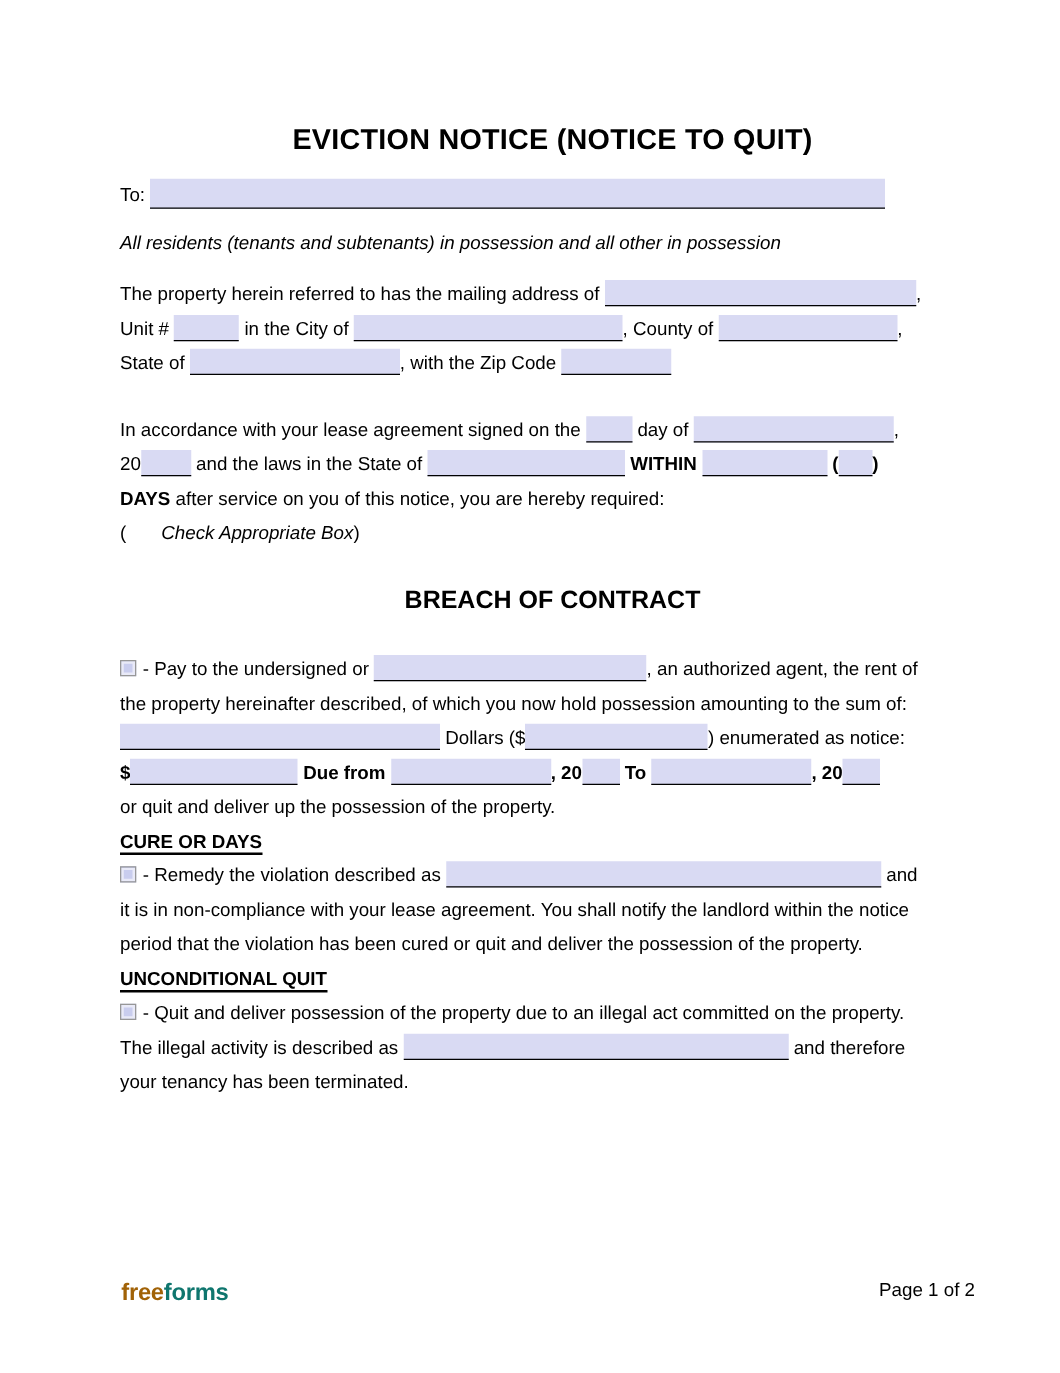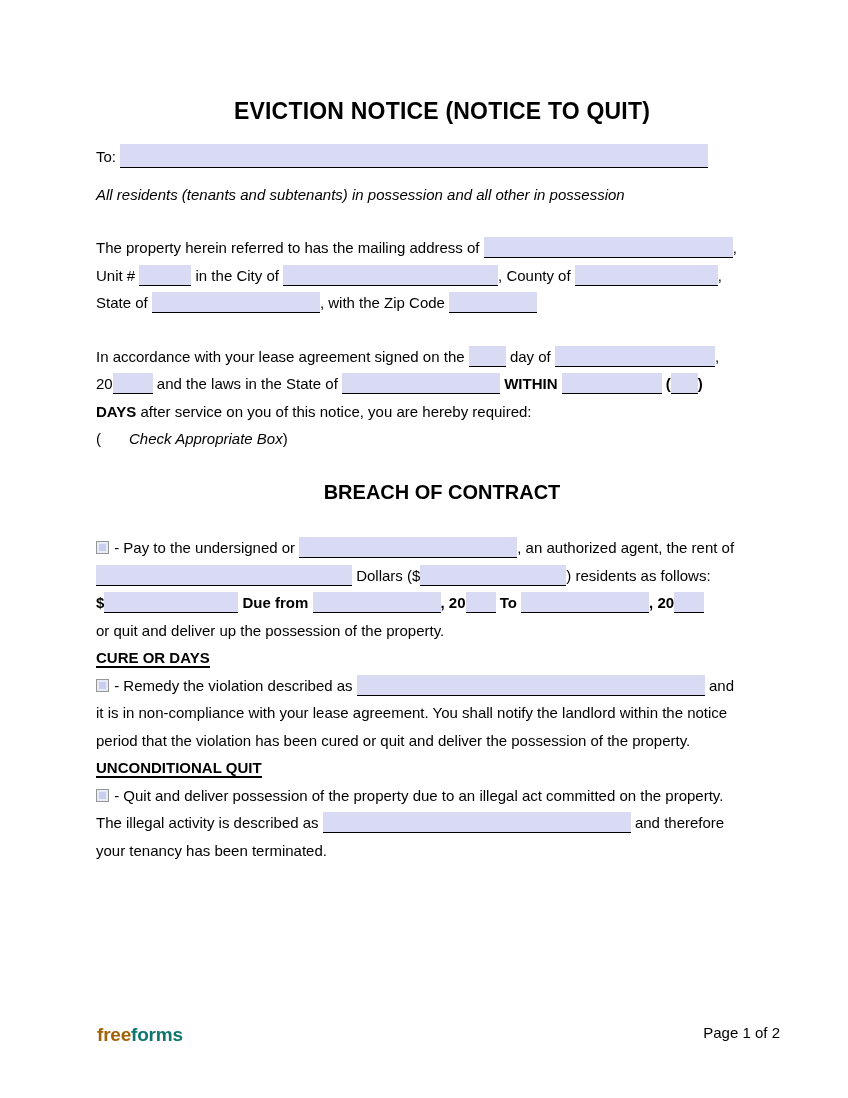--- a/index.html
+++ b/index.html
@@ -9,21 +9,21 @@
     background: #ffffff; color: #000;
     font-family: "Liberation Sans", sans-serif;
   }
   .content { padding: 96px 60px 0 96px; font-size: 15px; line-height: 27.5px; }
   h1.title { margin: 0; font-size: 23px; line-height: 30px; text-align: center; font-weight: bold; letter-spacing: 0.2px; }
   .line { white-space: nowrap; }
   .to-line { margin-top: 17px; }
   .to-line .blank { height: 24px; vertical-align: -6px; }
   .note { margin-top: 10px; font-style: italic; }
   .para { }
-  .p1 { margin-top: 26px; }
+  .p1 { margin-top: 14px; }
   .p2 { margin-top: 26px; }
   h2.breach { margin: 26px 0 28px 0; font-size: 20px; line-height: 27.5px; text-align: center; font-weight: bold; }
   .section-heading .heading-text { font-weight: bold; border-bottom: 2px solid #000; padding-bottom: 0px; }
   .blank {
     display: inline-block;
     background: #d9daf3;
     border-bottom: 1.5px solid #000;
     height: 21px;
     vertical-align: -5px;
     box-sizing: border-box;
@@ -69,21 +69,22 @@
         <div class="line"><span class="t">20</span><span class="blank" style="width: 40px;"></span><span class="t"> and the laws in the State of </span><span class="blank" style="width: 158px;"></span><span class="t"> </span><span class="b">WITHIN</span><span class="t"> </span><span class="blank" style="width: 100px;"></span><span class="b"> (</span><span class="blank" style="width: 27px;"></span><span class="b">)</span></div>
         <div class="line"><span class="b">DAYS</span><span class="t"> after service on you of this notice, you are hereby required:</span></div>
         <div class="line"><span class="t">(</span><span class="i">Check Appropriate Box</span><span class="t">)</span></div>
       </div>
 
     <h2 class="breach">BREACH OF CONTRACT</h2>
 
     <div class="section">
       <div>
           <div class="line"><span class="checkbox"></span><span class="t"> - Pay to the undersigned or </span><span class="blank" style="width: 218px;"></span><span class="t">, an authorized agent, the rent of</span></div>
-          <div class="line"><span class="blank" style="width: 256px;"></span><span class="t"> Dollars ($</span><span class="blank" style="width: 146px;"></span><span class="t">) residents as follows:</span></div>
+          <div class="line"><span class="t">the property hereinafter described, of which you now hold possession amounting to the sum of:</span></div>
+          <div class="line"><span class="blank" style="width: 256px;"></span><span class="t"> Dollars ($</span><span class="blank" style="width: 146px;"></span><span class="t">) enumerated as notice:</span></div>
           <div class="line"><span class="b">$</span><span class="blank" style="width: 134px;"></span><span class="b"> Due from </span><span class="blank" style="width: 128px;"></span><span class="b">, 20</span><span class="blank" style="width: 30px;"></span><span class="b"> To </span><span class="blank" style="width: 128px;"></span><span class="b">, 20</span><span class="blank" style="width: 30px;"></span></div>
           <div class="line"><span class="t">or quit and deliver up the possession of the property.</span></div>
         </div>
     </div>
 
     <div class="section">
       <div class="line section-heading">
         <span class="heading-text">CURE OR DAYS</span>
       </div>
       <div>

